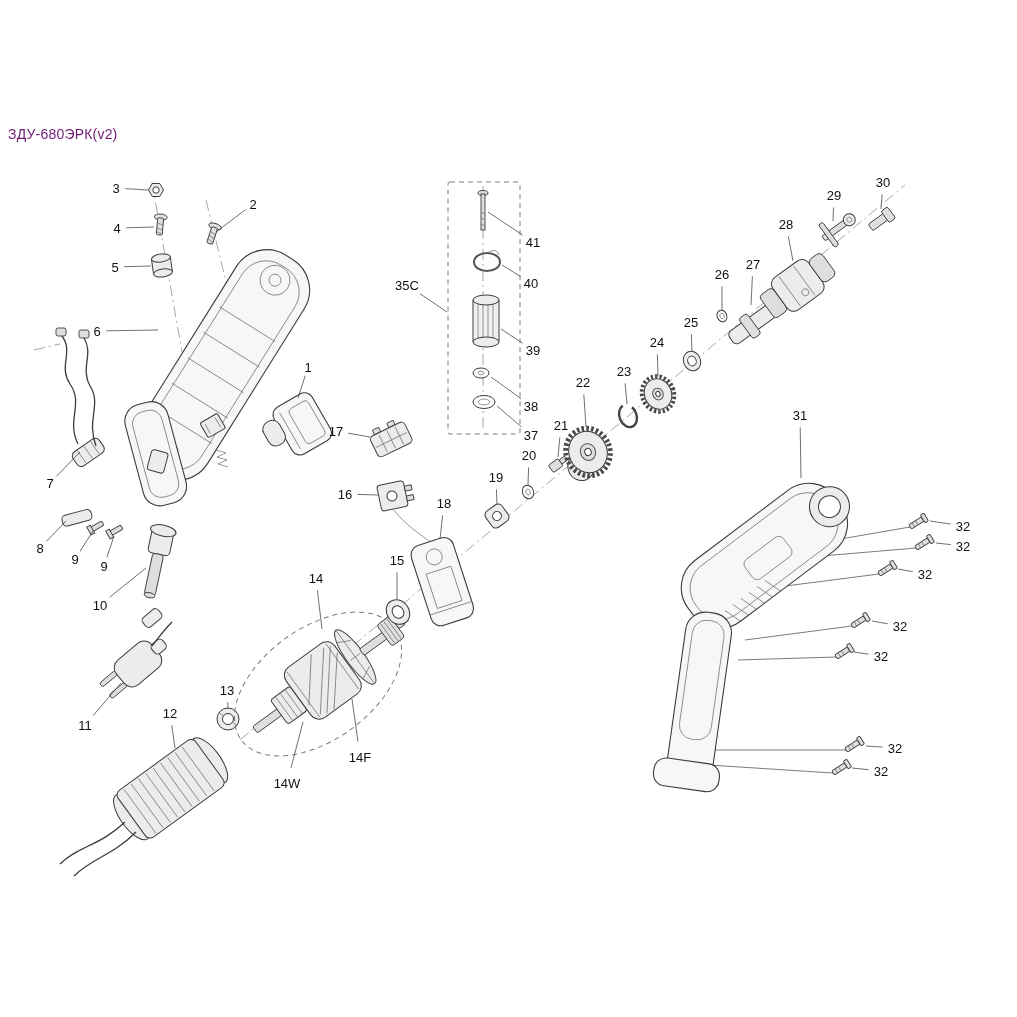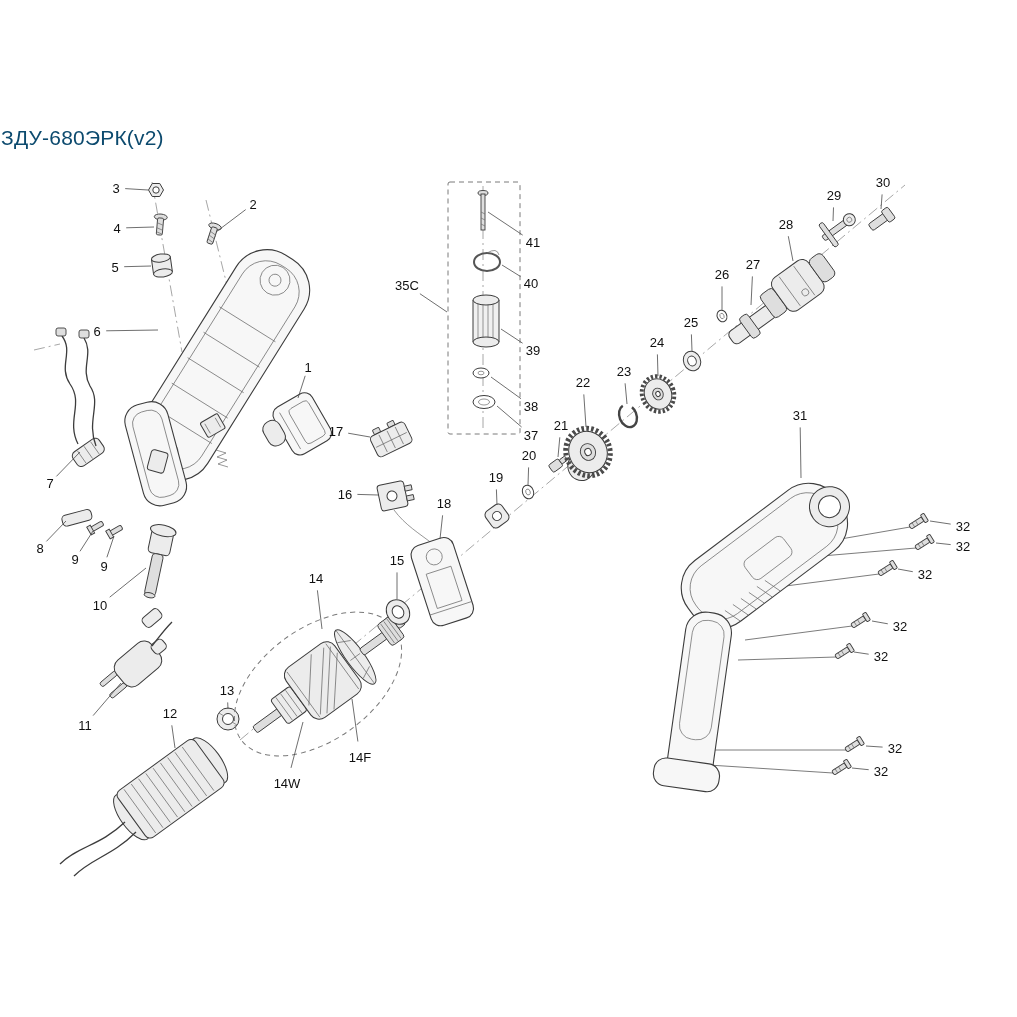--- a/index.html
+++ b/index.html
@@ -1,18 +1,18 @@
 <!DOCTYPE html>
 <html><head>
 <meta charset="utf-8">
 <style>
   html,body{margin:0;padding:0;background:#fff;}
   .stage{position:relative;width:1017px;height:1017px;background:#ffffff;overflow:hidden;
          font-family:"Liberation Sans",sans-serif;}
-  .title{position:absolute;left:1px;top:126px;font-size:21px;color:#0c4a6e;letter-spacing:0.2px;}
+  .title{position:absolute;left:8px;top:126px;font-size:14px;color:#701a75;letter-spacing:0.2px;}
   svg{position:absolute;left:0;top:0;}
   .ol   {fill:#f7f7f7;stroke:#3c3c3c;stroke-width:1.1;stroke-linejoin:round;}
   .ol2  {fill:#ececec;stroke:#3c3c3c;stroke-width:1;stroke-linejoin:round;}
   .met  {fill:#dedede;stroke:#3c3c3c;stroke-width:0.9;}
   .wht  {fill:#ffffff;stroke:#3c3c3c;stroke-width:1;}
   .thin {fill:none;stroke:#6b6b6b;stroke-width:0.7;}
   .wire {fill:none;stroke:#3c3c3c;stroke-width:1.3;}
   .cl   {stroke:#8f8f8f;stroke-width:0.8;stroke-dasharray:11 4 2 4;fill:none;}
   .dashed{fill:none;stroke:#7a7a7a;stroke-width:1;stroke-dasharray:5 4;}
   .asm  {stroke:#5a5a5a;stroke-width:0.8;fill:none;}

